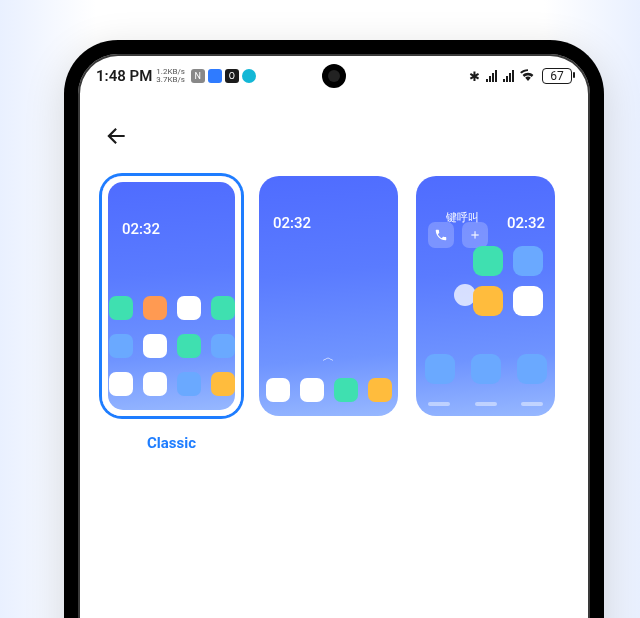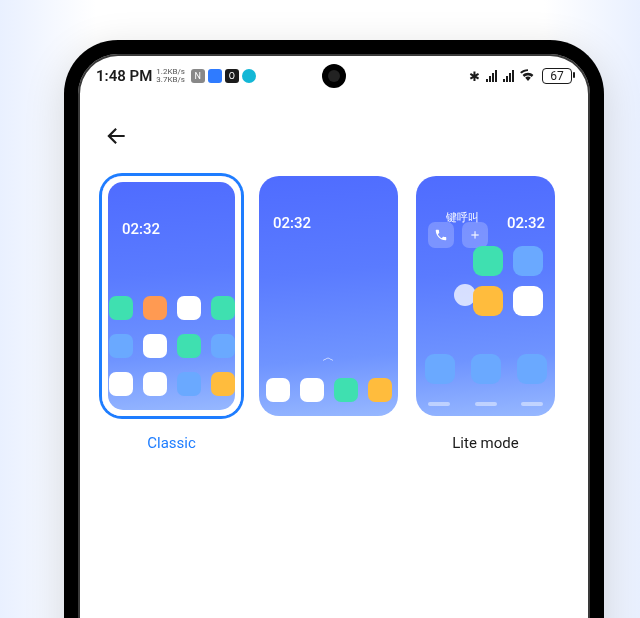--- a/index.html
+++ b/index.html
@@ -61,21 +61,21 @@
   .c-blue{background:#6aa9ff;} .c-yellow{background:#ffbc3d;}
   .drawer-caret{position:absolute;bottom:50px;left:50%;margin-left:-6px;color:#fff;font-size:12px;opacity:.9;}
   .lite-grid2{position:absolute;right:12px;bottom:100px;display:grid;grid-template-columns:repeat(2,30px);gap:10px;}
   .lite-grid2 .ic{width:30px;height:30px;border-radius:9px;}
   .lite-row{position:absolute;left:0;right:0;bottom:32px;display:flex;gap:16px;justify-content:center;}
   .lite-row .ic{width:30px;height:30px;border-radius:9px;}
   .lite-dot{position:absolute;left:38px;bottom:110px;width:22px;height:22px;border-radius:50%;background:rgba(255,255,255,.75);}
   .lite-navline{position:absolute;left:12px;right:12px;bottom:10px;height:4px;display:flex;justify-content:space-between;}
   .lite-navline i{width:22px;height:4px;border-radius:2px;background:rgba(255,255,255,.45);}
   .opt-label{margin-top:18px;font-size:15px;color:#1b1b1b;}
-  .opt.selected .opt-label{color:#1e7dff;font-weight:400;}
+  .opt.selected .opt-label{color:#1e7dff;font-weight:700;}
 </style>
 </head>
 <body>
 
 <div class="stage">
 
   <div class="side-btn a"></div>
   <div class="side-btn b"></div>
   <div class="side-btn c"></div>
 
@@ -194,19 +194,18 @@
                   <span class="ic c-blue"></span>
                   <span class="ic c-blue"></span>
               </div>
               <div class="lite-navline">
                   <i></i>
                   <i></i>
                   <i></i>
                 </div>
             </div>
           </div>
-          <div class="opt-label">Lite mode</div>
         </div>
 
       </div>
     </div>
   </div>
 </div>
 
 </body></html>

